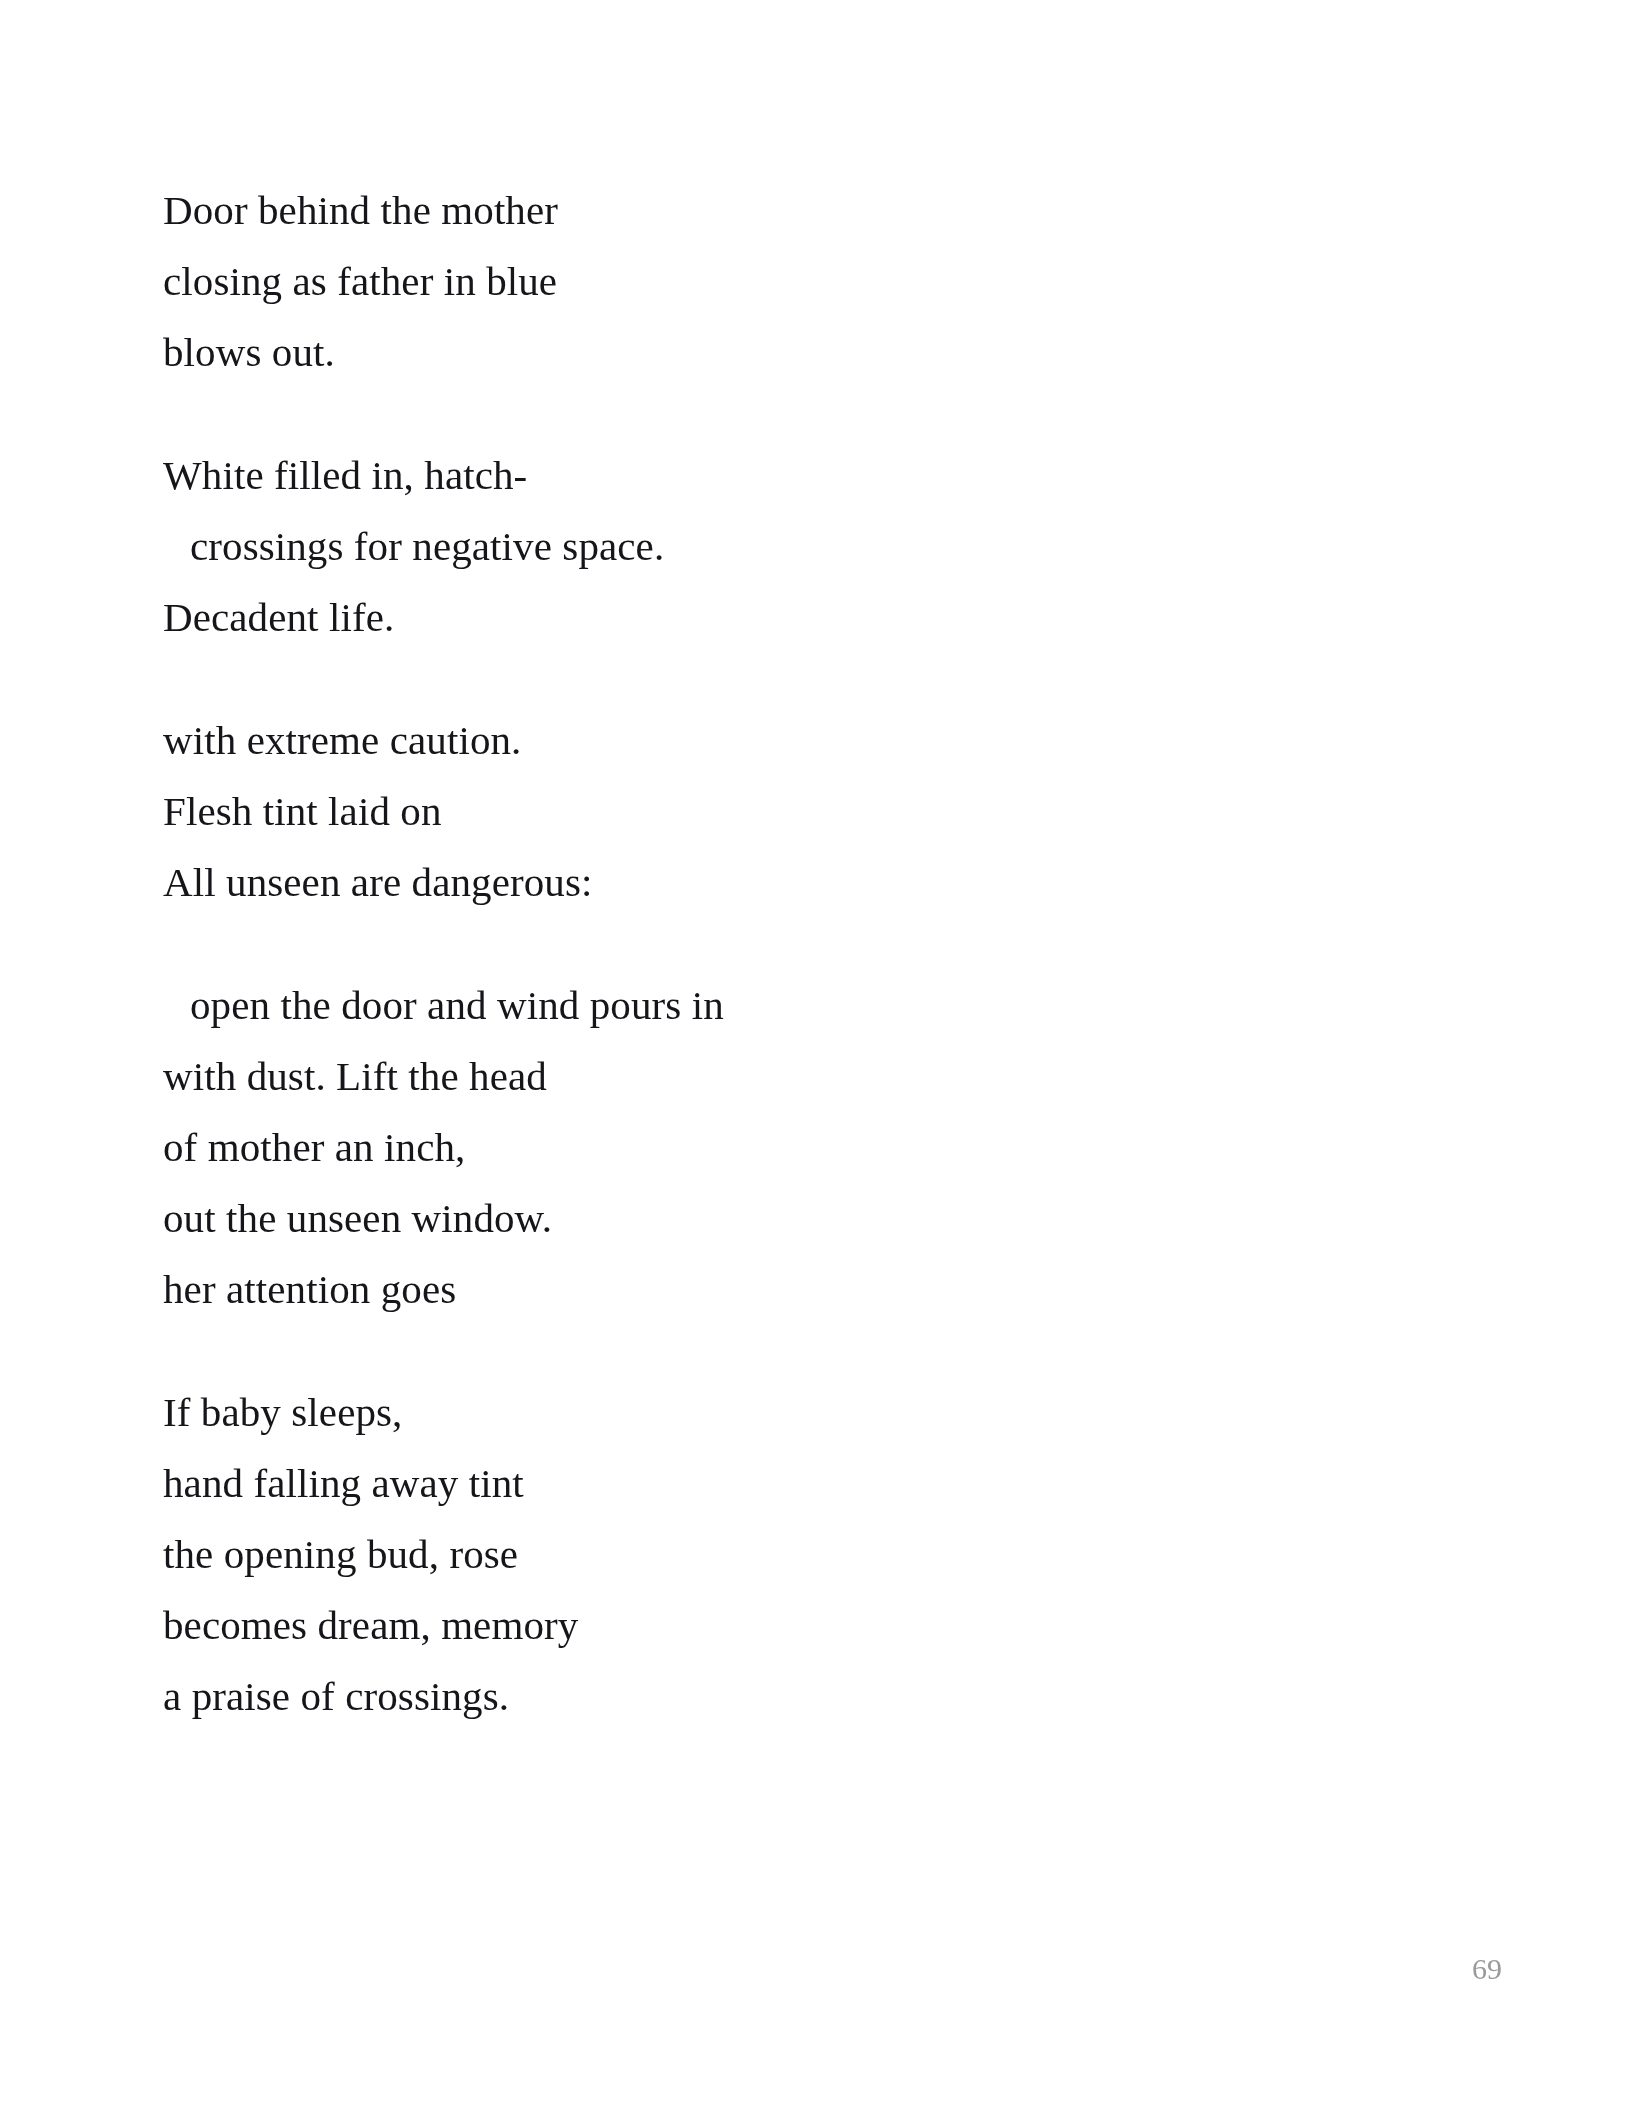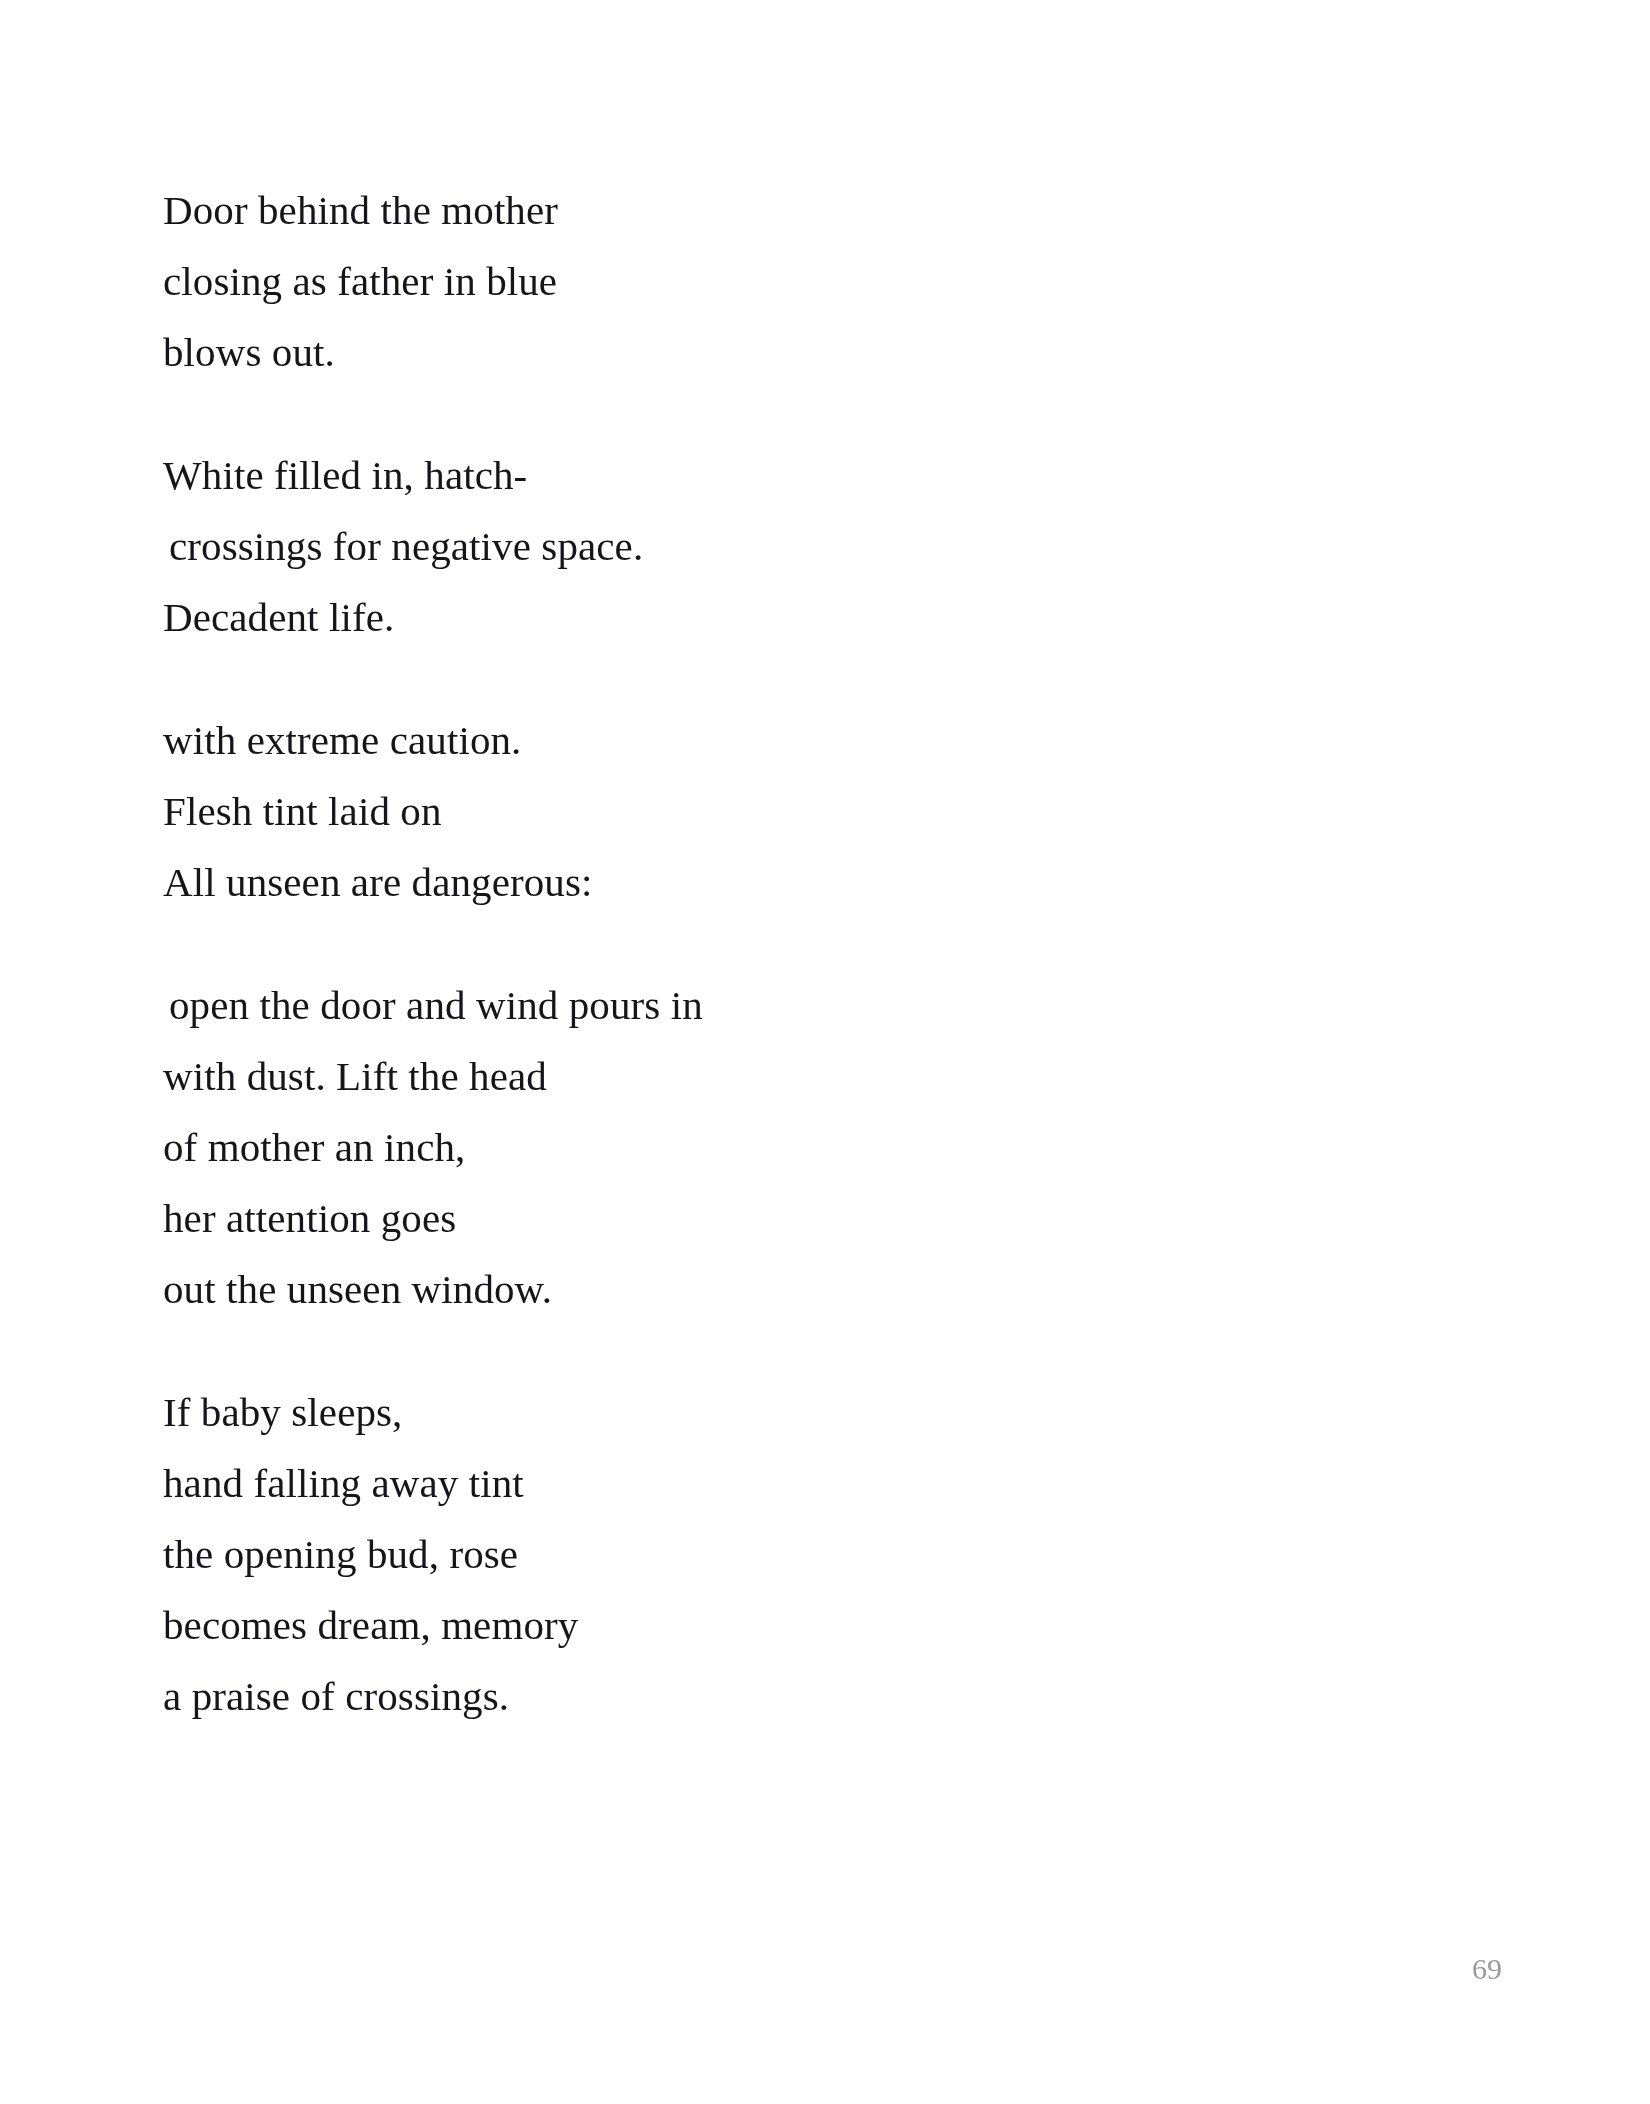--- a/index.html
+++ b/index.html
@@ -35,20 +35,21 @@
   }
   .line {
     font-size: 41px;
     line-height: 71px;
     letter-spacing: 0.1px;
     white-space: pre;
     color: #15151a;
   }
   .line.indent {
     padding-left: 6px;
+    margin-left: 21px;
   }
   .page-number {
     position: absolute;
     right: 148px;
     bottom: 118px;
     font-size: 30px;
     color: #9a9a9a;
     font-family: "Liberation Serif", "DejaVu Serif", serif;
   }
 </style>
@@ -74,22 +75,22 @@
     <div class="stanza">
       <div class="line">with extreme caution.</div>
       <div class="line">Flesh tint laid on</div>
       <div class="line">All unseen are dangerous:</div>
     </div>
 
     <div class="stanza">
       <div class="line indent">open the door and wind pours in</div>
       <div class="line">with dust. Lift the head</div>
       <div class="line">of mother an inch,</div>
+      <div class="line">out the unseen window.</div>
       <div class="line">her attention goes</div>
-      <div class="line">out the unseen window.</div>
     </div>
 
     <div class="stanza">
       <div class="line">If baby sleeps,</div>
       <div class="line">hand falling away tint</div>
       <div class="line">the opening bud, rose</div>
       <div class="line">becomes dream, memory</div>
       <div class="line">a praise of crossings.</div>
     </div>
 

